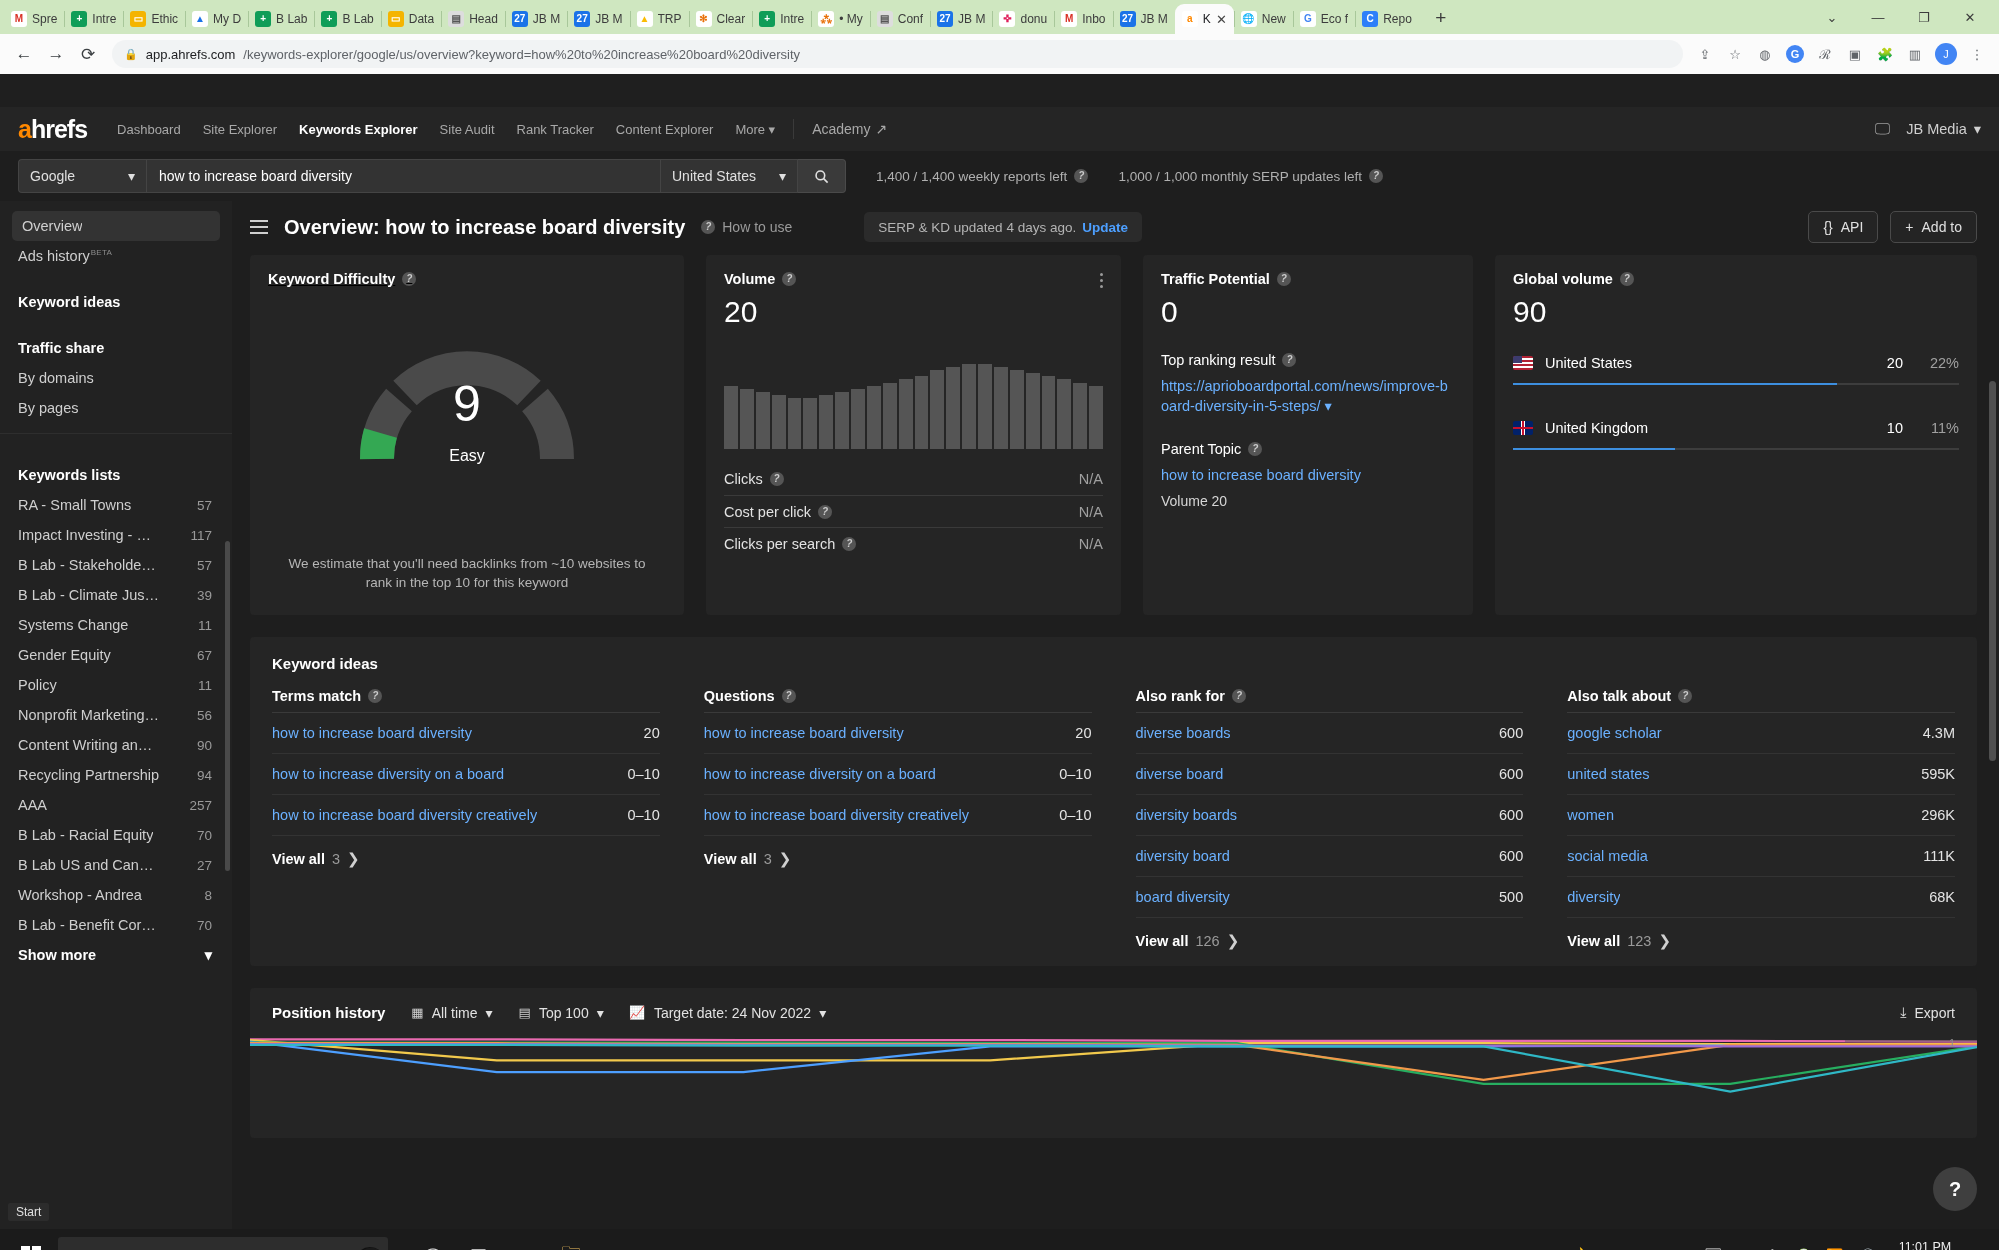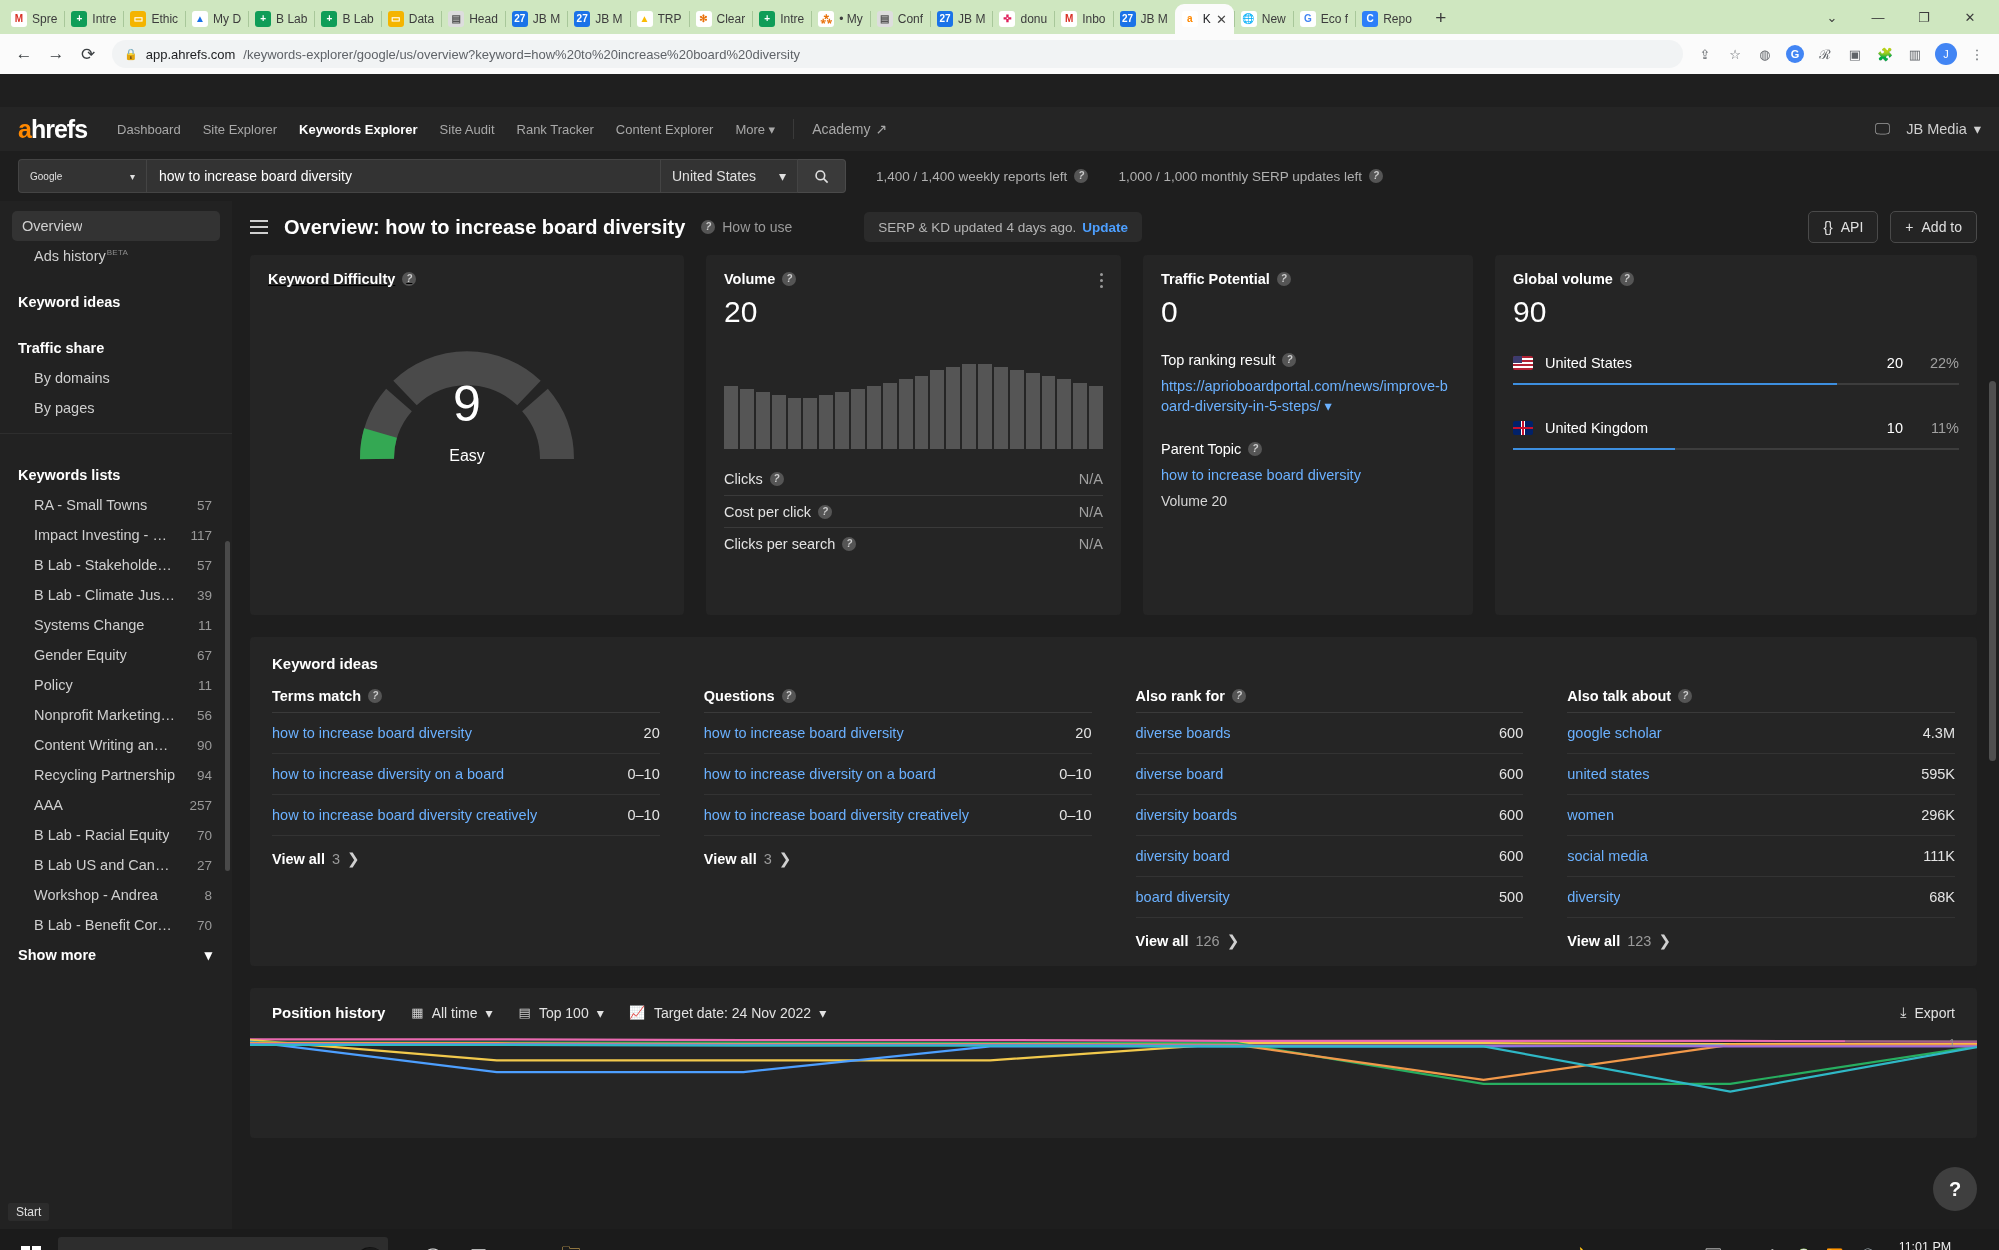--- a/index.html
+++ b/index.html
@@ -144,21 +144,21 @@
   .search-bar {
     height: 50px; background: #1e1e1e;
     display: flex; align-items: center;
     padding: 0 18px; gap: 0; flex: 0 0 50px;
   }
   .engine-select {
     width: 128px; height: 34px; background: #333333;
     border: 1px solid #444; border-right: none;
     border-radius: 4px 0 0 4px;
     display: flex; align-items: center; justify-content: space-between;
-    padding: 0 11px; font-size: 10px; color: #e0e0e0;
+    padding: 0 11px; font-size: 14px; color: #e0e0e0;
   }
   .kw-input {
     width: 515px; height: 34px; background: #333333;
     border: 1px solid #444; border-left: 1px solid #444;
     display: flex; align-items: center; padding: 0 12px;
     font-size: 14px; color: #ffffff;
   }
   .country-select {
     width: 137px; height: 34px; background: #333333;
     border: 1px solid #444; border-left: none;
@@ -187,21 +187,21 @@
     width: 232px; flex: 0 0 232px;
     background: #222222;
     padding: 10px 0 0 0;
     font-size: 14.5px;
     overflow: hidden;
     position: relative;
   }
   .sb-item {
     height: 30px; display: flex; align-items: center;
     justify-content: space-between;
-    padding: 0 20px 0 34px;
+    padding: 0 20px 0 18px;
     color: #cfcfcf; white-space: nowrap;
   }
   .sb-item.selected {
     background: #333333; border-radius: 5px;
     margin: 0 12px; padding: 0 10px;
   }
   .sb-item .sup {
     font-size: 8px; vertical-align: super; color: #8c8c8c;
     margin-left: 1px; letter-spacing: .3px;
   }
@@ -832,20 +832,21 @@
           <div class="gauge-wrap">
             <svg width="240" height="160" viewBox="0 0 240 160">
               <path d="M 30 150 A 90 90 0 0 1 52 91" stroke="#4a4a4a" stroke-width="34" fill="none"></path>
               <path d="M 58 84 A 90 90 0 0 1 182 84" stroke="#4a4a4a" stroke-width="34" fill="none"></path>
               <path d="M 188 91 A 90 90 0 0 1 210 150" stroke="#4a4a4a" stroke-width="34" fill="none"></path>
               <path d="M 30 150 A 90 90 0 0 1 33.5 124" stroke="#34a853" stroke-width="34" fill="none"></path>
             </svg>
             <div class="gauge-num">9</div>
             <div class="gauge-label">Easy</div>
           </div>
+          <div class="kd-note">We estimate that you'll need backlinks from ~10 websites to rank in the top 10 for this keyword</div>
         </div>
 
         <div class="card card-vol">
           <div class="card-title">
             <span>Volume</span>
             <i class="help-ico">?</i>
           </div>
           <div class="kebab">
               <i></i>
               <i></i>

